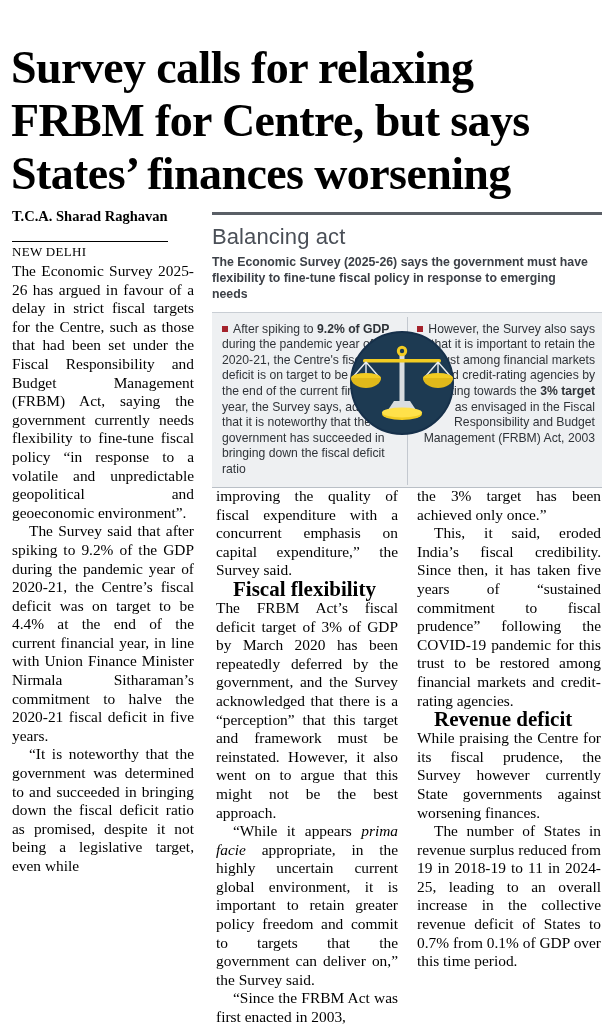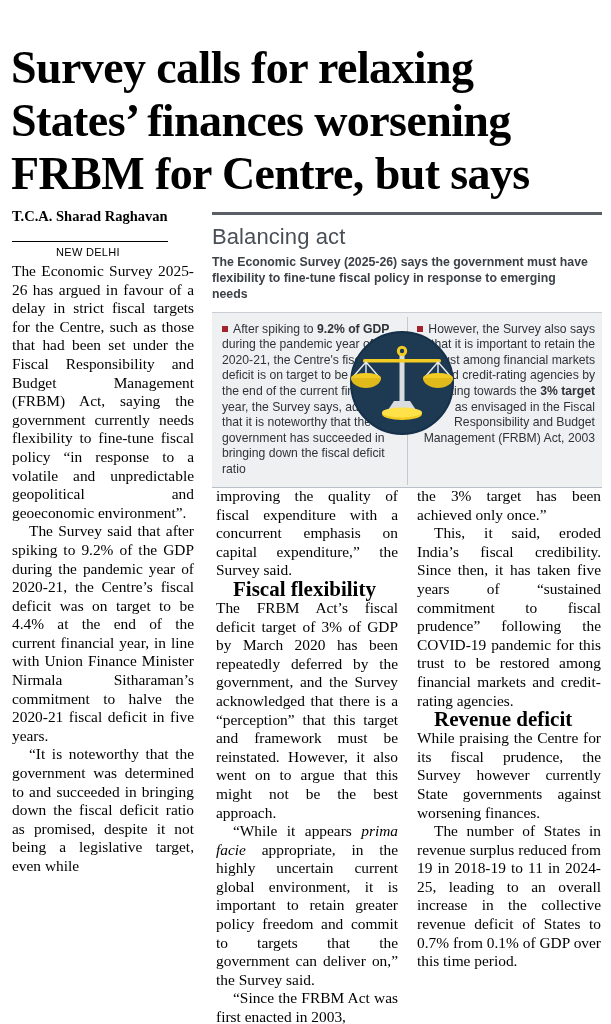--- a/index.html
+++ b/index.html
@@ -67,26 +67,25 @@
   .byline-name {
     font-family: "Liberation Serif", serif;
     font-weight: bold;
     font-size: 14.5px;
     line-height: 17px;
     border-bottom: 1.6px solid #000;
     display: inline-block;
     padding-bottom: 16px;
   }
   .byline-place {
-    font-family: Liberation Sans, sans-serif;
-    font-size: 11px;
+    font-family: Liberation Serif, serif;
+    font-size: 13px;
     line-height: 16px;
     letter-spacing: 0.3px;
     margin-top: 2px;
-    margin-left: 44px;
   }
 
   .subhead {
     font-family: "Liberation Serif", serif;
     font-weight: bold;
     font-size: 21px;
     line-height: 19px;
     text-indent: 0;
     margin-top: 15px;
     text-align: left;
@@ -171,22 +170,22 @@
     z-index: 3;
   }
 </style>
 </head>
 <body>
 
 <div class="page">
 
   <h1 class="headline">
     <span class="hl-line">Survey calls for relaxing</span>
+    <span class="hl-line">FRBM for Centre, but says</span>
     <span class="hl-line">States’ finances worsening</span>
-    <span class="hl-line">FRBM for Centre, but says</span>
   </h1>
 
   <div class="byline-block">
     <div class="byline-name">T.C.A. Sharad Raghavan</div>
     <div class="byline-place">NEW DELHI</div>
   </div>
 
   <div class="col col-left">
     <p class="noindent">The Economic Survey 2025-26 has argued in favour of a delay in strict fiscal targets for the Centre, such as those that had been set under the Fiscal Responsibility and Budget Management (FRBM) Act, saying the government currently needs flexibility to fine-tune fiscal policy “in response to a volatile and unpredictable geopolitical and geoeconomic environment”.</p>
     <p>The Survey said that after spiking to 9.2% of the GDP during the pandemic year of 2020-21, the Centre’s fiscal deficit was on target to be 4.4% at the end of the current financial year, in line with Union Finance Minister Nirmala Sitharaman’s commitment to halve the 2020-21 fiscal deficit in five years.</p>

